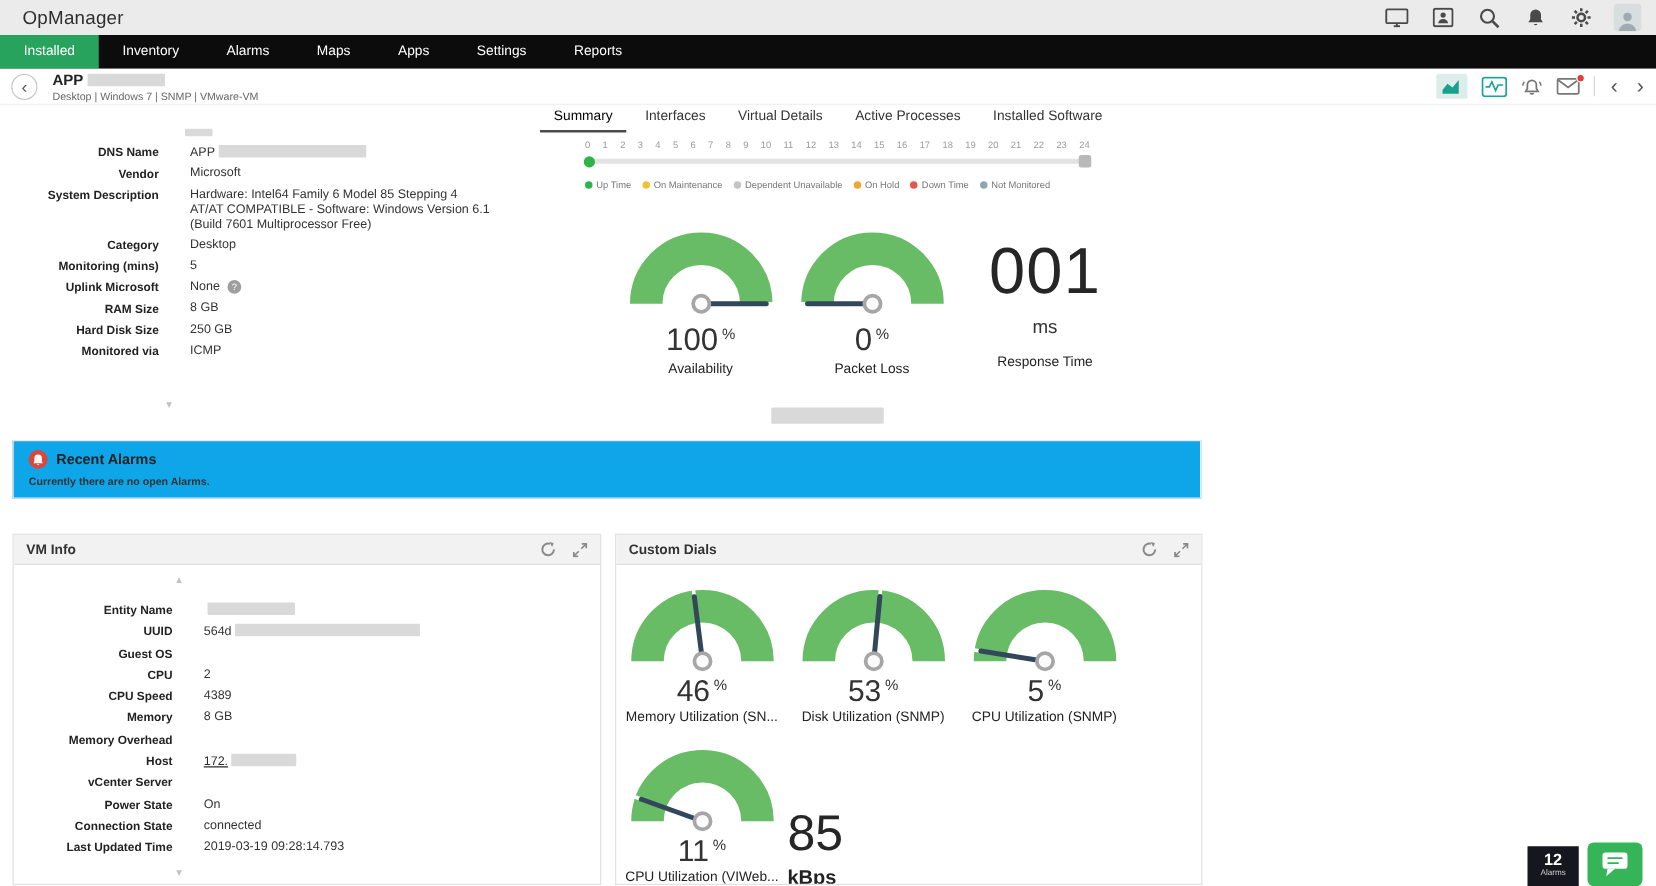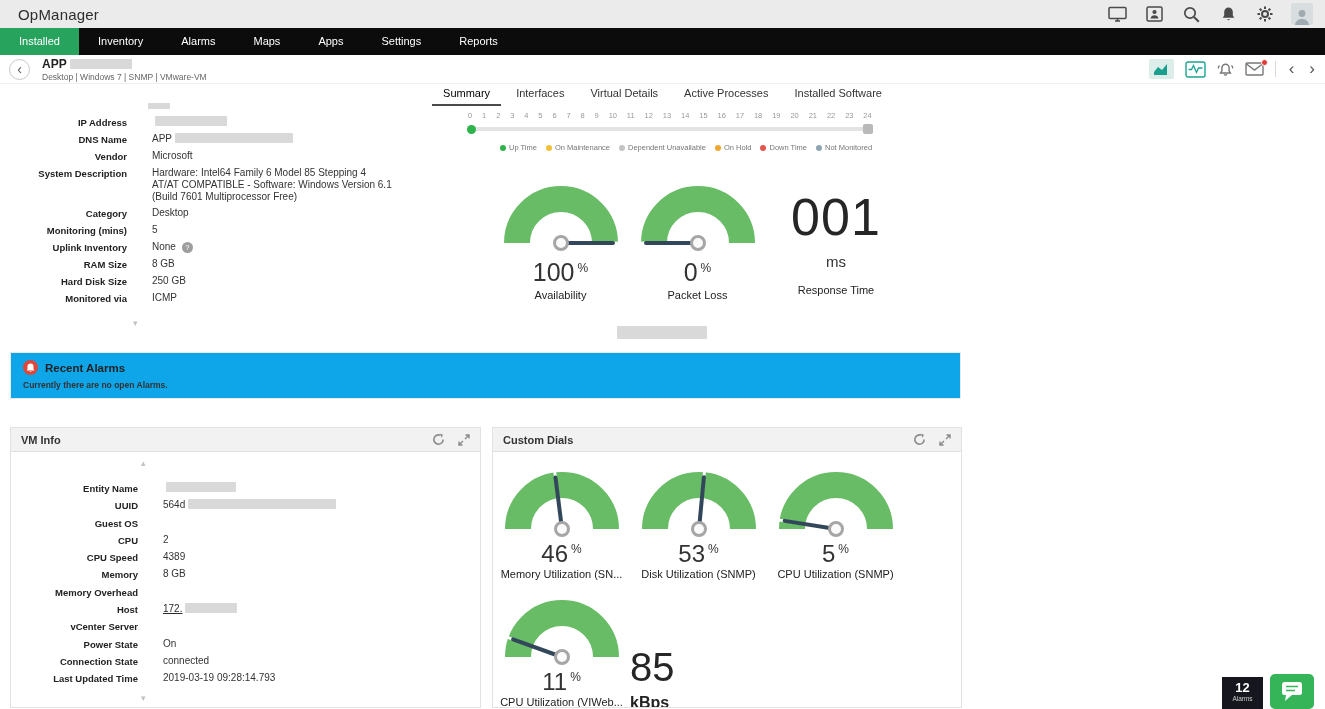--- a/index.html
+++ b/index.html
@@ -55,21 +55,21 @@
   .help-dot { display:inline-block; width:11px; height:11px; border-radius:50%; background:#9e9e9e; color:#fff;
               font-size:7.5px; line-height:11px; text-align:center; margin-left:6px; cursor:pointer; }
   .scroll-arrow { position:absolute; color:#c2c2c2; font-size:9px; cursor:pointer; line-height:9px; }
 
   
   .timeline { position:absolute; left:468px; top:111px; width:404px; }
   .ticks { display:flex; justify-content:space-between; font-size:7.5px; color:#999; }
   .track { position:relative; margin-top:7px; height:4px; background:#e3e3e3; border-radius:2px; }
   .track-dot { position:absolute; left:-1px; top:-2.5px; width:9px; height:9px; border-radius:50%; background:#2db34a; }
   .track-handle { position:absolute; right:-1px; top:-3.5px; width:10px; height:10px; background:#b9b9b9; border-radius:2px; cursor:pointer; }
-  .legend { display:flex; align-items:center; gap:9px; margin-top:12px; font-size:7.5px; color:#777; white-space:nowrap;margin-left:32px; }
+  .legend { display:flex; align-items:center; gap:9px; margin-top:12px; font-size:7.5px; color:#777; white-space:nowrap; }
   .lg-item { display:flex; align-items:center; gap:3px; }
   .lg-dot { width:6px; height:6px; border-radius:50%; display:inline-block; }
 
   
   .summary-gauges { position:absolute; left:492px; top:183px; width:420px; display:flex; }
   .gauge-cell { width:137px; text-align:center; }
   .gauge svg { display:block; margin:0 auto; }
   .g-line { margin-top:8px; font-size:25px; color:#333; line-height:1; }
   .g-unit { font-size:12px; vertical-align:9px; margin-left:3px; color:#333; }
   .g-label { margin-top:4px; font-size:11px; color:#222; }
@@ -228,24 +228,20 @@
       <div class="tab">Interfaces</div>
       <div class="tab">Virtual Details</div>
       <div class="tab">Active Processes</div>
       <div class="tab">Installed Software</div>
     </div>
 
   <span class="redact mini-redact"></span>
 
   <div class="detail-list">
 
-      <div class="detail-row">
-        <div class="d-label">IP Address</div>
-        <div class="d-value"><span></span><span class="redact" style="width: 72px;"></span></div>
-      </div>
 
       <div class="detail-row">
         <div class="d-label">DNS Name</div>
         <div class="d-value"><span>APP</span><span class="redact" style="width: 118px;"></span></div>
       </div>
 
 
       <div class="detail-row">
         <div class="d-label">Vendor</div>
         <div class="d-value"><span>Microsoft</span></div>
@@ -260,21 +256,21 @@
         <div class="d-label">Category</div>
         <div class="d-value"><span>Desktop</span></div>
       </div>
 
       <div class="detail-row">
         <div class="d-label">Monitoring (mins)</div>
         <div class="d-value"><span>5</span></div>
       </div>
 
       <div class="detail-row">
-        <div class="d-label">Uplink Inventory</div>
+        <div class="d-label">Uplink Microsoft</div>
         <div class="d-value"><span>None</span><span class="help-dot">?</span></div>
       </div>
 
       <div class="detail-row">
         <div class="d-label">RAM Size</div>
         <div class="d-value"><span>8 GB</span></div>
       </div>
 
       <div class="detail-row">
         <div class="d-label">Hard Disk Size</div>

